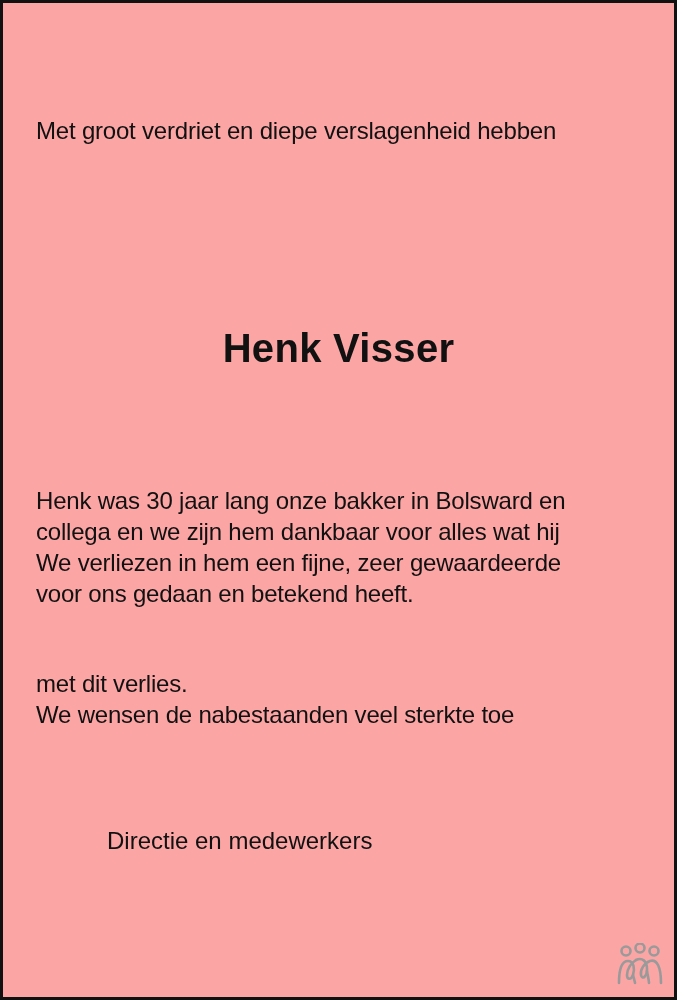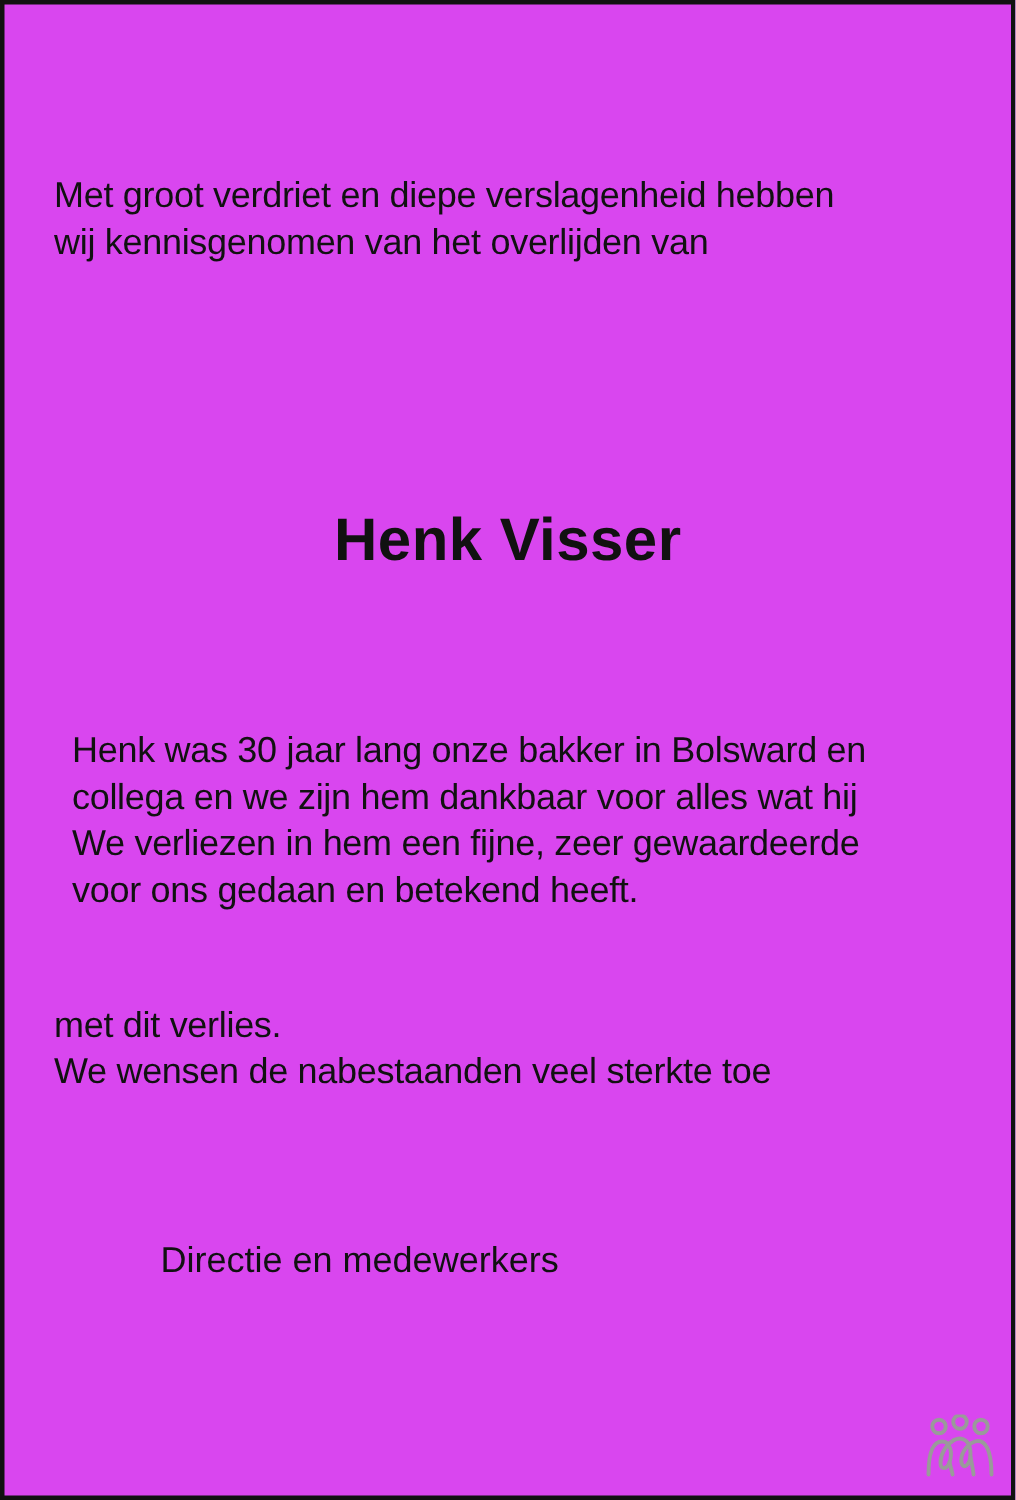--- a/index.html
+++ b/index.html
@@ -6,21 +6,21 @@
       margin: 0;
       padding: 0;
       background: #ffffff;
     }
     .page {
       position: relative;
       width: 677px;
       height: 1000px;
       box-sizing: border-box;
       border: 3px solid #111111;
-      background: #d946ef;
+      background: #fca5a5;
       color: #111111;
       font-family: "Liberation Sans", sans-serif;
       overflow: hidden;
     }
     .intro {
       position: absolute;
       left: 33px;
       top: 112px;
       width: 620px;
       font-size: 24px;
@@ -34,25 +34,24 @@
     .name {
       position: absolute;
       left: 0;
       right: 0;
       top: 320px;
       text-align: center;
       font-size: 40px;
       font-weight: bold;
       line-height: 50px;
       letter-spacing: 0.3px;
-      margin-top: 12px;
     }
     .body-text {
       position: absolute;
-      left: 45px;
+      left: 33px;
       top: 482px;
       width: 620px;
       font-size: 24px;
       line-height: 31px;
       letter-spacing: -0.2px;
     }
     .wish {
       position: absolute;
       left: 33px;
       top: 665px;
@@ -77,21 +76,20 @@
       height: 44px;
     }
   </style>
 </head>
 <body>
 
 <div class="page">
 
   <div class="intro">
     <span>Met groot verdriet en diepe verslagenheid hebben</span>
-    <span>wij kennisgenomen van het overlijden van</span>
   </div>
 
   <div class="name">Henk Visser</div>
 
   <div class="body-text">
     <span>Henk was 30 jaar lang onze bakker in Bolsward en</span>
     <span>collega en we zijn hem dankbaar voor alles wat hij</span>
     <span>We verliezen in hem een fijne, zeer gewaardeerde</span>
     <span>voor ons gedaan en betekend heeft.</span>
   </div>

